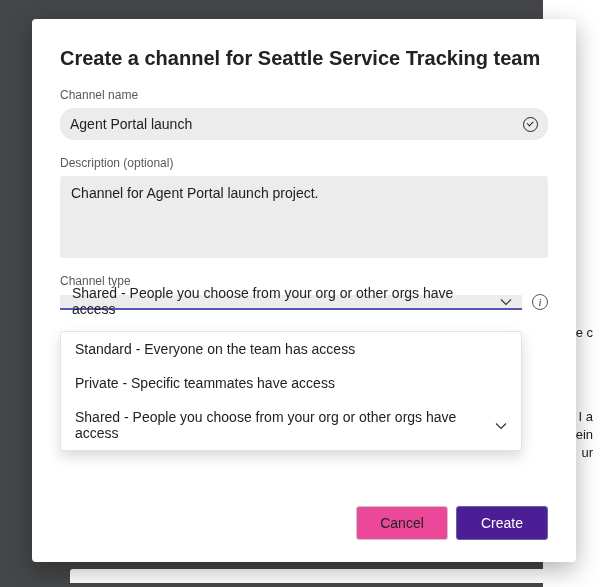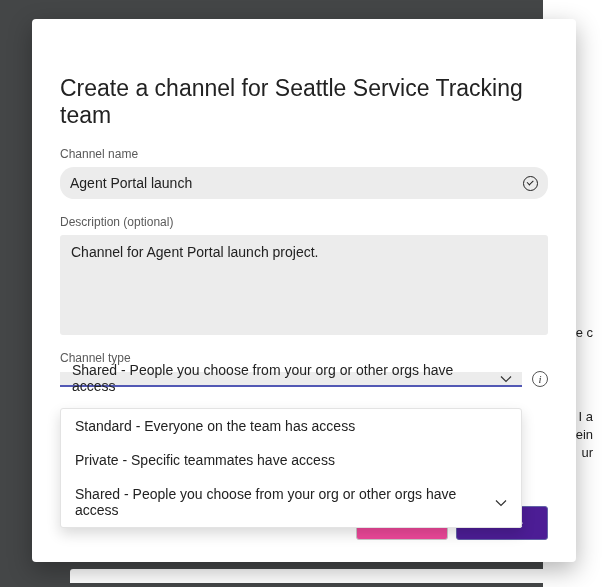--- a/index.html
+++ b/index.html
@@ -5,30 +5,30 @@
     * { box-sizing: border-box; margin: 0; padding: 0; font-family: "Segoe UI", -apple-system, BlinkMacSystemFont, sans-serif; }
     body { width: 603px; height: 587px; background: #444647; position: relative; overflow: hidden; }
     .bg-right { position: absolute; right: 0; top: 0; bottom: 0; width: 60px; background: #fff; }
     .bg-text { position: absolute; right: 10px; font-size: 13px; color: #222; line-height: 1.4; }
     .bg1 { top: 324px; }
     .bg2 { top: 408px; }
     .bg-btm { position: absolute; left: 70px; right: 30px; bottom: 4px; height: 14px; background: #fff; border-radius: 3px 3px 0 0; }
 
     .dialog { position: absolute; top: 19px; left: 32px; width: 544px; height: 543px; background: #fff; border-radius: 4px; box-shadow: 0 8px 24px rgba(0,0,0,.3); padding: 28px 28px 22px 28px; display: flex; flex-direction: column; }
 
-    .title { font-size: 23px; font-weight: 400; color: #222; margin-bottom: 18px; margin-top: 28px; }
+    .title { font-size: 20px; font-weight: 700; color: #222; margin-bottom: 18px; }
 
     .fld-label { font-size: 12px; color: #5a5a5a; margin-bottom: 6px; }
 
     .txt-row { background: #ececec; border-radius: 14px; display: flex; align-items: center; padding: 0 10px; height: 32px; margin-bottom: 16px; }
     .txt-input { flex: 1; border: none; outline: none; background: transparent; font-size: 14px; color: #222; }
     .check-circ { width: 15px; height: 15px; border: 1.3px solid #222; border-radius: 50%; position: relative; flex-shrink: 0; }
     .check-circ::after { content: ""; position: absolute; left: 3.2px; top: 3px; width: 5px; height: 2.6px; border-left: 1.3px solid #222; border-bottom: 1.3px solid #222; transform: rotate(-44deg); }
 
-    .txtarea { background: #ececec; border-radius: 3px; width: 100%; height: 100px; border: none; outline: none; resize: none; padding: 9px 11px; font-size: 14px; color: #222; margin-bottom: 16px; }
+    .txtarea { background: #ececec; border-radius: 3px; width: 100%; height: 82px; border: none; outline: none; resize: none; padding: 9px 11px; font-size: 14px; color: #222; margin-bottom: 16px; }
 
     .sel-row { display: flex; align-items: center; gap: 10px; }
     .sel-input { flex: 1; height: 15px; background: #ececec; border-bottom: 2px solid #5258b4; display: flex; align-items: center; padding: 0 12px; font-size: 14px; color: #222; justify-content: space-between; position: relative; }
     .chev { width: 10px; height: 10px; flex-shrink: 0; }
     .chev-svg { display: block; }
     .info { width: 16px; height: 16px; border: 1.1px solid #555; border-radius: 50%; display: flex; align-items: center; justify-content: center; font-size: 11px; color: #333; flex-shrink: 0; font-style: italic; font-family: Georgia, serif; }
 
     .dropdown { position: absolute; top: 36px; left: 0; right: 0; background: #fff; border: 1px solid #e3e3e3; border-radius: 3px; box-shadow: 0 6px 14px rgba(0,0,0,.15); z-index: 2; }
     .dd-item { padding: 9px 14px; font-size: 14px; color: #222; display: flex; align-items: center; justify-content: space-between; cursor: pointer; }
     .dd-check { width: 12px; height: 12px; }

